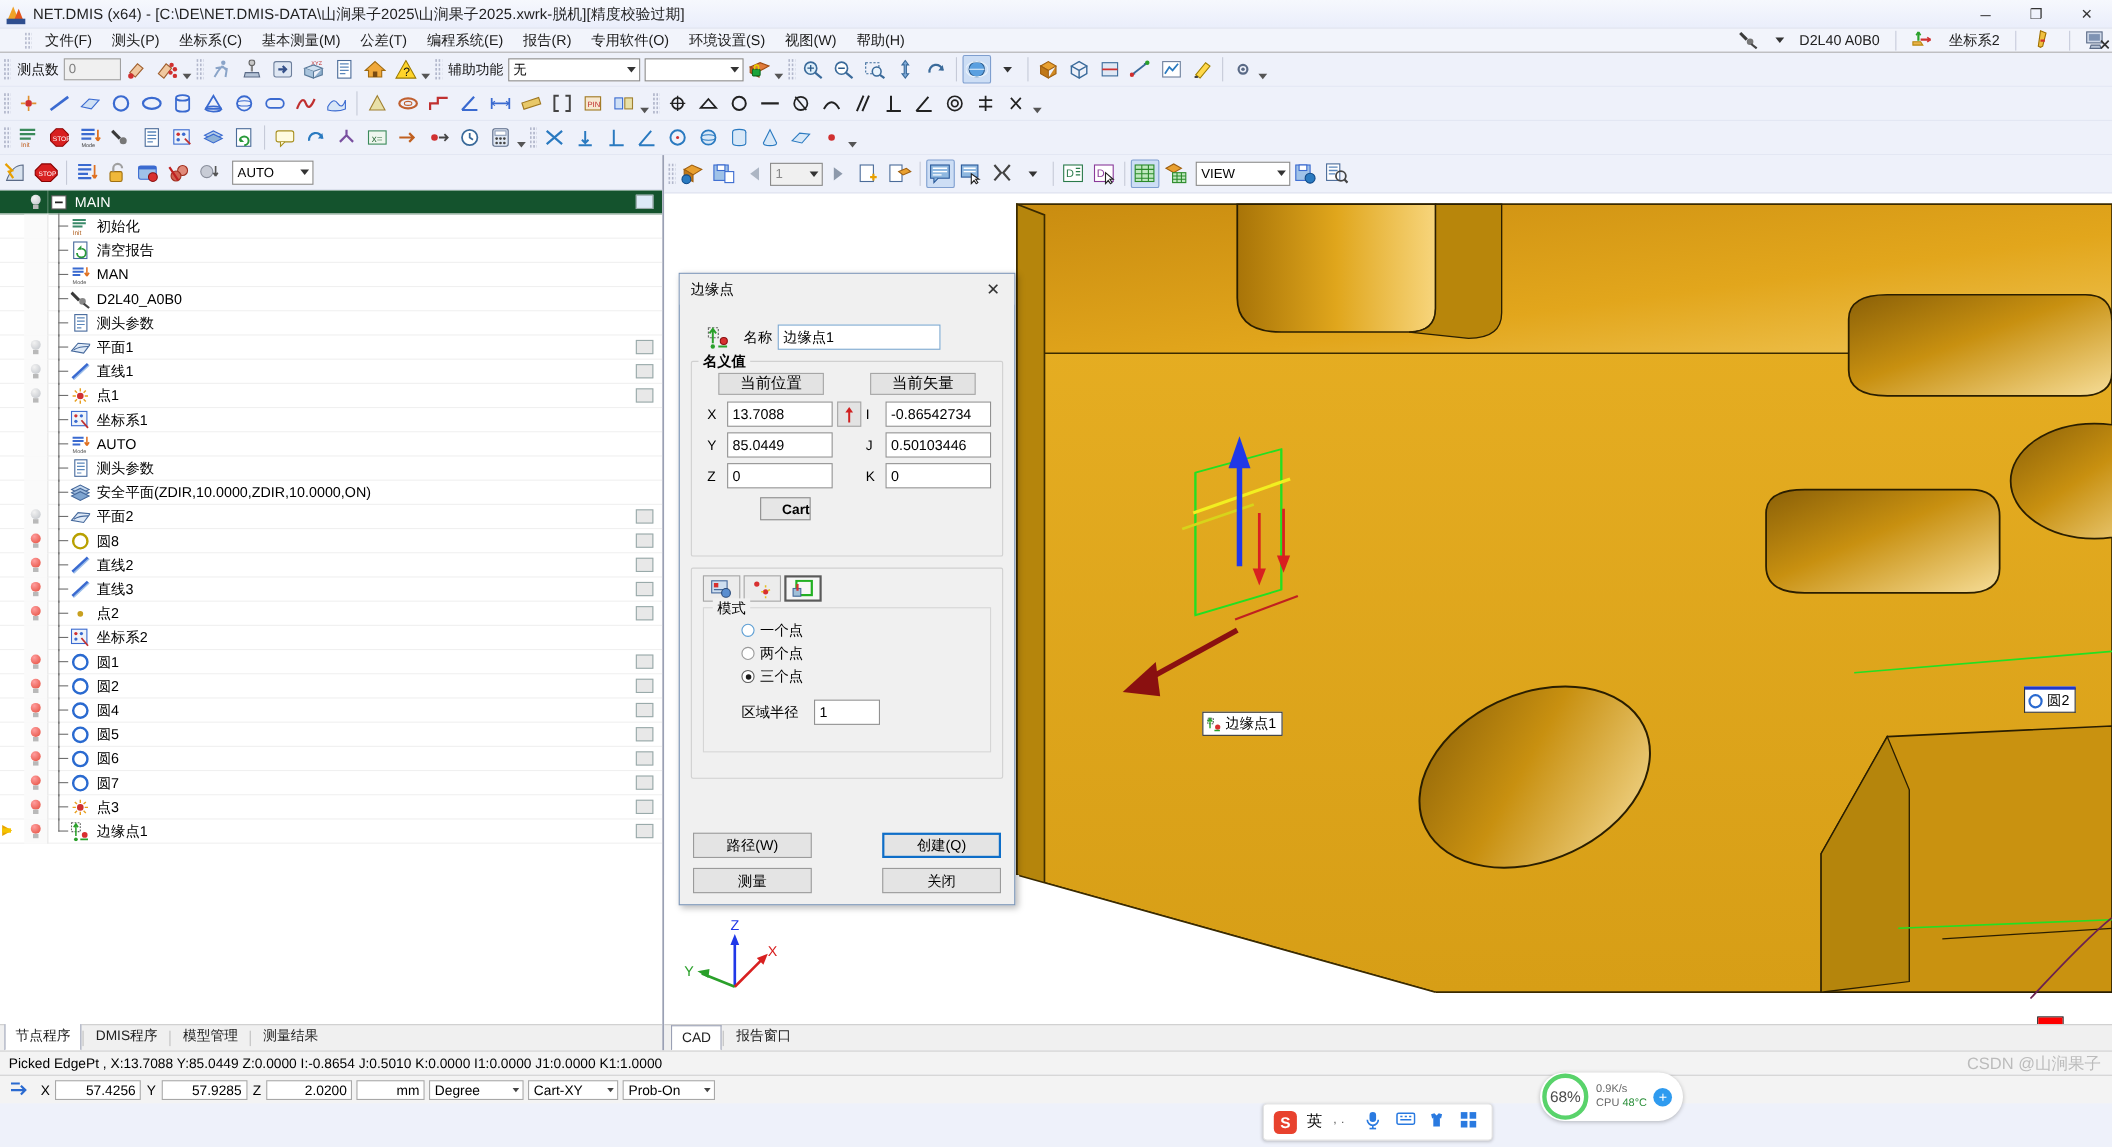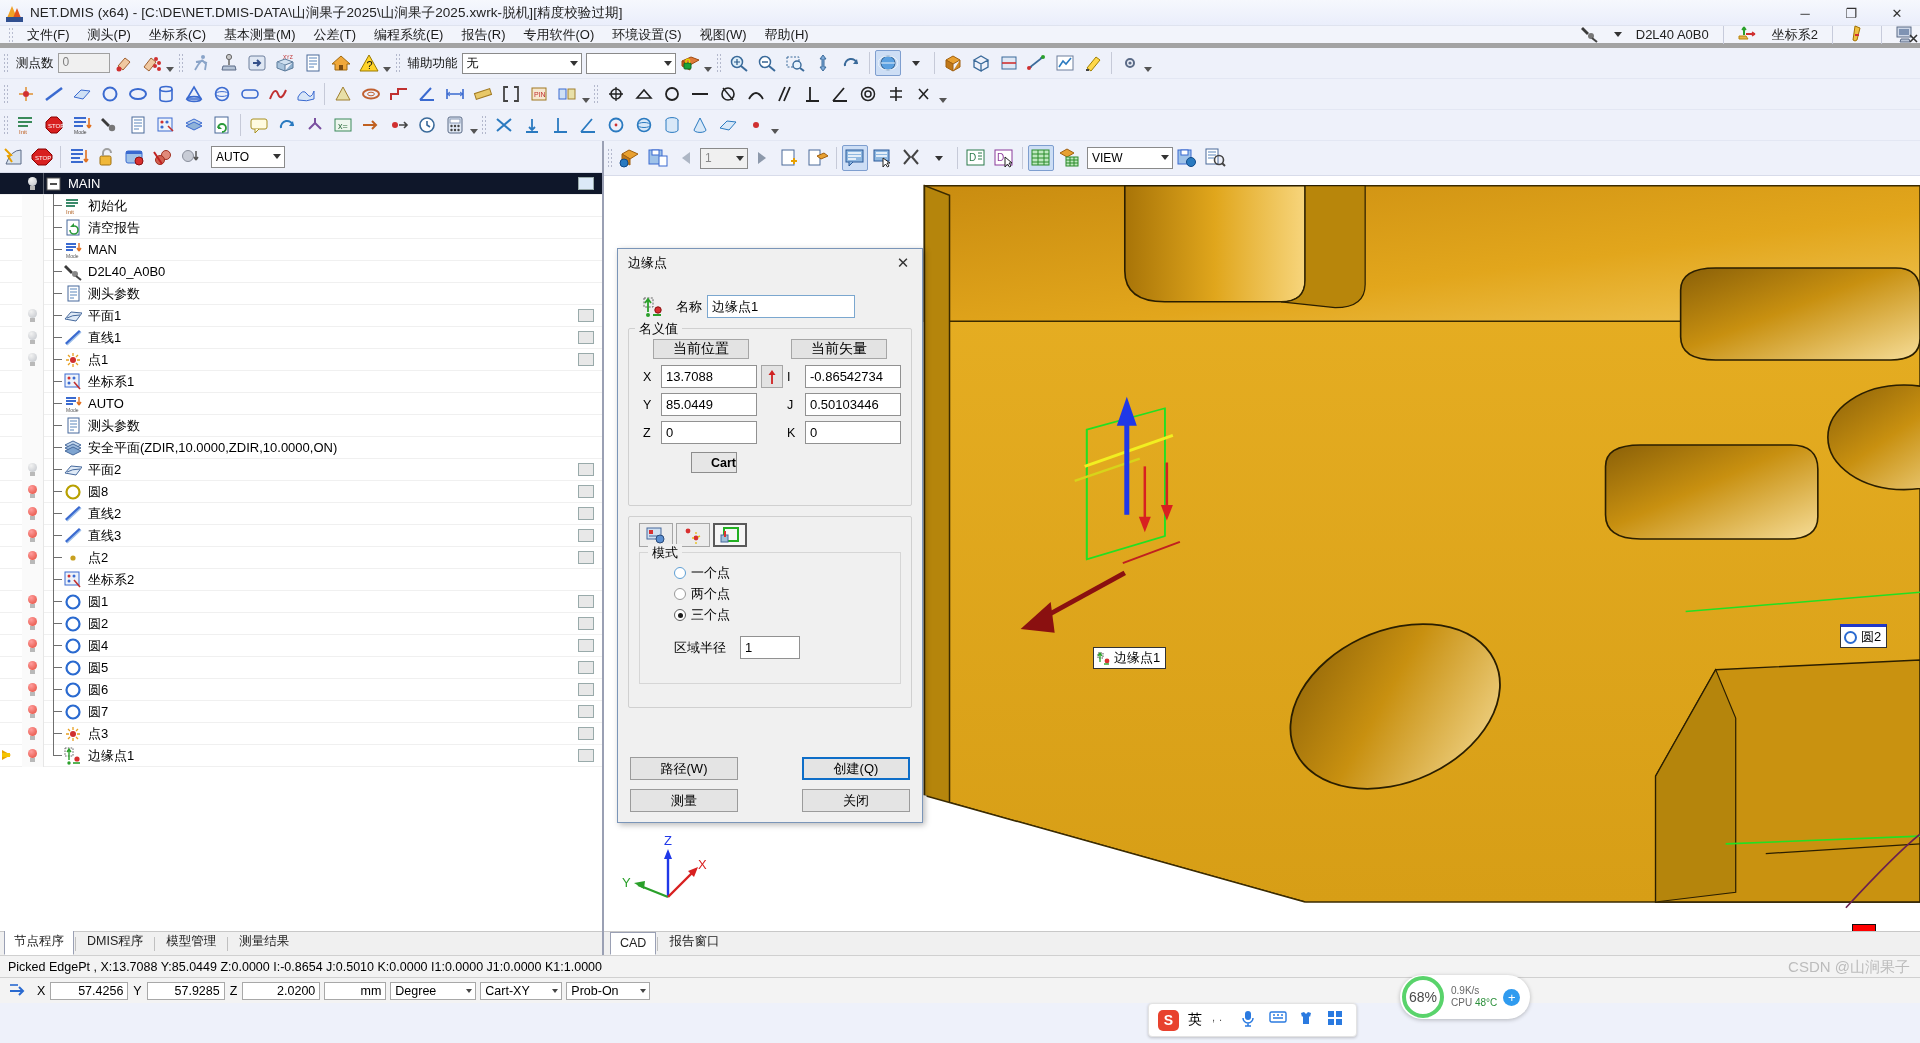--- a/index.html
+++ b/index.html
@@ -23,22 +23,22 @@
      border-left:5px solid transparent; border-right:5px solid transparent; border-bottom:12px solid #f0a227;}
   .title-icon .m2 { position:absolute; left:7px; top:4px; width:0; height:0;
      border-left:4px solid transparent; border-right:4px solid transparent; border-bottom:10px solid #e2541d;}
   .title-icon .m3 { position:absolute; left:0; bottom:0; width:17px; height:5px; background:#2f4e8f; font-size:4px;}
   .title-text { font-size:13.5px; color:#222; letter-spacing:0.1px; }
   .wincontrols { position:absolute; right:0; top:0; height:26px; display:flex; }
   .wincontrols div { width:46px; height:26px; display:flex; align-items:center; justify-content:center;
       font-size:13px; color:#333; }
 
   
-  .menubar { height:22px; background:#f2f4fb; display:flex; align-items:center; padding-left:8px;
-      border-bottom:5px solid #a3a3a3; }
+  .menubar { height:22px; background:#f2f4fb; display:flex; align-items:center; padding-left:22px;
+      border-bottom:1px solid #a3a3a3; }
   .menubar .grip { width:7px; height:16px; margin-right:3px;
       background-image:radial-gradient(circle, #b9bdd0 1px, transparent 1px);
       background-size:3px 4px; }
   .menu-item { padding:2px 9px; font-size:13px; color:#1a1a1a; cursor:default; }
   .menubar-right { margin-left:auto; display:flex; align-items:center; padding-right:4px; gap:14px; }
   .mb-sep { width:1px; height:18px; background:#c7cbdb; }
   .mb-txt { font-size:13px; color:#222; }
 
   
   .toolbar { background:#eef1fa; display:flex; align-items:center; border-bottom:1px solid #e3e7f3; }
@@ -67,21 +67,21 @@
 
   
   .main { display:flex; height:814px; }
   .left-pane { width:604px; background:#f5f5f5; border-right:2px solid #9aa0b4; display:flex; flex-direction:column; }
   .left-toolbar { height:32px; background:#eef1fa; display:flex; align-items:center;
       border-bottom:1px solid #d8dcea; }
 
   .tree { flex:1; overflow:hidden; background:#fff; position:relative; }
   .tree-row { height:22px; display:flex; align-items:center; font-size:13px; position:relative;
       border-bottom:1px solid #f0f0f0; }
-  .tree-row.sel { background:#0f172a; color:#fff; }
+  .tree-row.sel { background:#14532d; color:#fff; }
   .tree-row .gutter { width:22px; height:22px; flex:none; position:relative; }
   .tree-row .bulbcol { width:22px; height:22px; flex:none; display:flex; align-items:center; justify-content:center;
       border-right:1px solid #e6e6e6; background:#fafafa; }
   .tree-row.sel .bulbcol { background:transparent; border-right-color:rgba(255,255,255,.3); }
   .tree-row .indent { width:20px; height:22px; flex:none; position:relative; }
   .tree-row .indent::before { content:""; position:absolute; left:9px; top:-1px; bottom:-1px; width:1px; background:#6f6f6f; }
   .tree-row .indent::after { content:""; position:absolute; left:9px; top:10px; width:9px; height:1px; background:#6f6f6f; }
   .tree-row.last .indent::before { bottom:11px; }
   .tree-row .ticon { width:20px; height:18px; flex:none; margin-right:4px; position:relative; }
   .tree-row .tlabel { white-space:nowrap; }
@@ -136,21 +136,21 @@
   .dlg-title .x { margin-left:auto; width:30px; height:24px; display:flex; align-items:center; justify-content:center;
       font-size:15px; color:#333; }
   .dlg-body { padding:6px 10px 0; }
   .row-name { display:flex; align-items:center; margin:12px 0 10px; }
   .row-name .nic { width:22px; height:22px; margin:0 12px 0 14px; flex:none; position:relative; }
   .row-name .nlab { font-size:13px; margin-right:5px; }
   .inp { height:23px; border:1px solid #7ba7cf; background:#fff; font-size:13px; padding:1px 4px;
       display:flex; align-items:center; }
   .inp.plain { border:1px solid #919191; }
   .group { border:1px solid #d0d0d0; border-radius:2px; padding:8px 10px 10px; margin-bottom:10px; position:relative; }
-  .group > .glab { position:absolute; top:-9px; left:6px; background:#f0f0f0; padding:0 4px; font-size:13px; }
+  .group > .glab { position:absolute; top:-9px; left:6px; background:#f0f0f0; padding:0 4px; font-size:13px;font-weight:bold; }
   .hdr-btn { height:20px; border:1px solid #a6a6a6; background:#e3e3e3; display:flex; align-items:center;
       justify-content:center; font-size:14px; }
   .xyz-grid { display:grid; grid-template-columns:14px 96px 22px 14px 96px; gap:5px 4px; align-items:center; margin-top:6px;}
   .axis-lab { font-size:12.5px; text-align:left; }
   .vecbtn { width:22px; height:23px; border:1px solid #a6a6a6; background:#e3e3e3;
       display:flex; align-items:center; justify-content:center; }
   .cart-btn { width:46px; height:21px; border:1px solid #8d8d8d; background:#e6e6e6; display:flex;
       align-items:center; justify-content:center; gap:19px; font-size:12.5px; font-weight:bold; margin:8px 0 0 52px; }
   .tabstrip { display:flex; gap:3px; margin-bottom:2px; }
   .tabbtn { width:34px; height:24px; border:1px solid #a6a6a6; background:#ececec;

